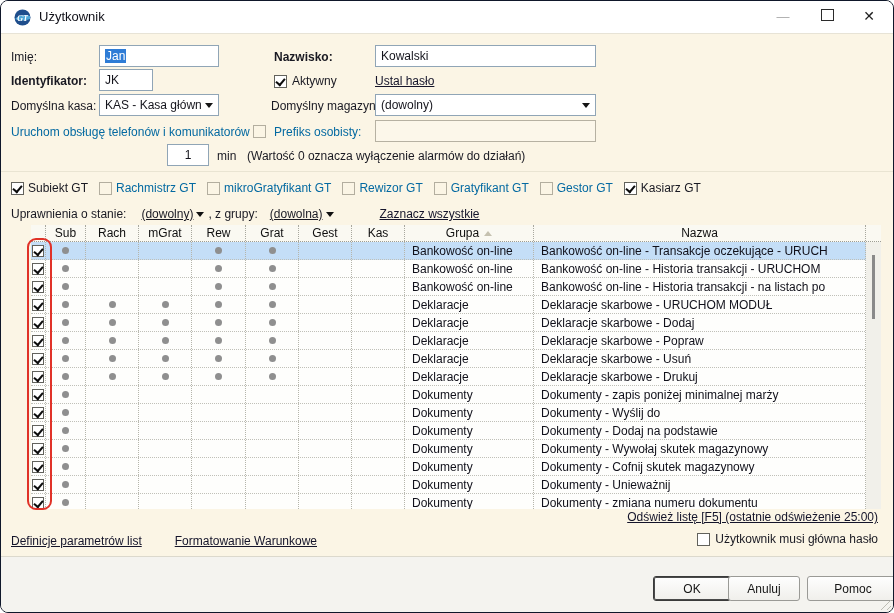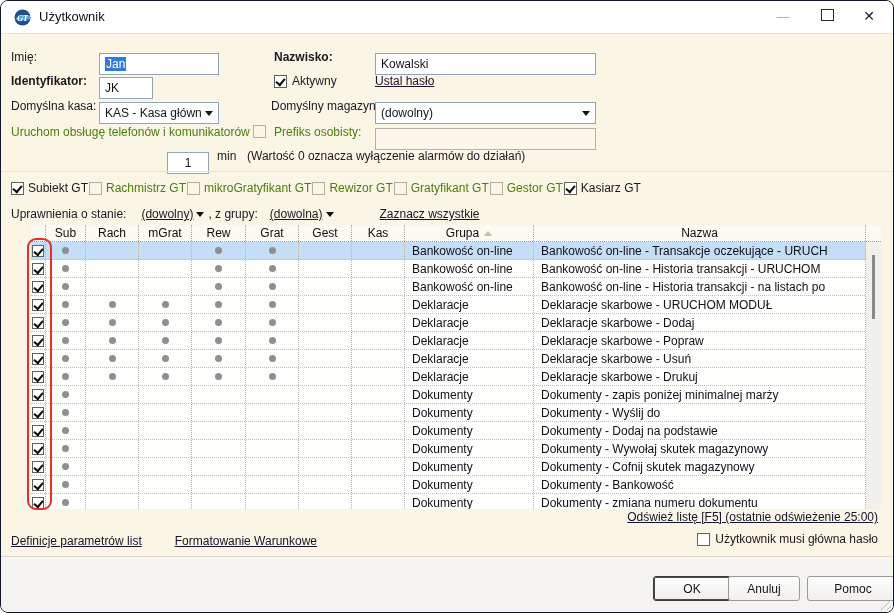--- a/index.html
+++ b/index.html
@@ -12,40 +12,40 @@
   .app-icon{position:absolute;left:13px;top:8px;width:17px;height:17px;}
   .win-title{position:absolute;left:38px;top:8px;font-size:13px;color:#101018;}
   .wc{position:absolute;top:0;width:44px;height:31px;text-align:center;line-height:31px;cursor:pointer;}
   .wc-min{right:88px;color:#A9A9A9;font-size:13px;}
   .wc-max{right:44px;}
   .wc-max .sq{display:inline-block;width:11px;height:10px;border:1px solid #2B2B2B;vertical-align:middle;margin-top:-3px;}
   .wc-close{right:2px;color:#202020;font-size:14px;}
   
   .lbl{position:absolute;height:20px;line-height:20px;white-space:nowrap;}
   .b{font-weight:bold;}
-  .gray{color:#4d7c0f;}
+  .gray{color:#0369a1;}
   .field,.txt{position:absolute;height:22px;box-sizing:border-box;background:#fff;
-    border:1px solid #90A5B6;font-family:"Liberation Sans",sans-serif;font-size:12px;color:#14141c;margin-top:8px;}
+    border:1px solid #90A5B6;font-family:"Liberation Sans",sans-serif;font-size:12px;color:#14141c;}
   .txt{padding:2px 5px;}
   input.txt:disabled{background:#FCF7EA;border-color:#B6B1A2;}
   .field{padding:2px 5px;line-height:16px;}
   .sel-text{white-space:nowrap;overflow:hidden;}
   .select{display:flex;align-items:center;justify-content:space-between;cursor:pointer;}
   .tri{width:0;height:0;border-left:4px solid transparent;border-right:4px solid transparent;
     border-top:5px solid #141414;flex:0 0 auto;margin-left:4px;}
   .hl{background:#2E7CD6;color:#fff;padding:0 1px;}
   .cb{display:inline-block;width:13px;height:13px;background:#fff;border:1px solid #62625c;
     box-sizing:border-box;position:relative;vertical-align:-2px;cursor:pointer;flex:0 0 auto;}
   .cb.checked::after{content:"";position:absolute;left:1px;top:2px;width:7px;height:4px;
     border-left:2px solid #0d0d0d;border-bottom:2px solid #0d0d0d;transform:rotate(-50deg);}
   .cb.disabled{border-color:#B3AE9F;background:#FBF5E5;cursor:default;}
   .link{text-decoration:underline;color:#14142a;cursor:pointer;white-space:nowrap;}
   .divider{position:absolute;left:0;right:0;top:170px;height:0;border-top:1px solid #E9E4D2;}
   
-  .products{position:absolute;left:10px;top:180px;display:flex;gap:1px;align-items:center;}
+  .products{position:absolute;left:10px;top:180px;display:flex;gap:11px;align-items:center;}
   .product{display:flex;align-items:center;gap:4px;white-space:nowrap;}
   
   .permbar{position:absolute;left:10px;top:206px;display:flex;align-items:center;white-space:nowrap;}
   .permbar .flink{display:inline-flex;align-items:center;text-decoration:underline;cursor:pointer;}
   .permbar .flink .tri{border-top-color:#101010;margin-left:3px;}
   
   .tablewrap{position:absolute;left:30px;top:224px;width:850px;height:284px;background:#FEFEFC;
     overflow:hidden;}
   .thead{display:flex;height:17px;background:#FAF9F2;border-bottom:1px dotted #9d9d94;box-sizing:border-box;}
   .th{box-sizing:border-box;border-right:1px dotted #a8a89e;display:flex;align-items:center;
@@ -483,21 +483,21 @@
           <div class="td" style="width: 40px;">
             <span class="dot"></span>
           </div>
           <div class="td" style="width: 53px;"></div>
           <div class="td" style="width: 53px;"></div>
           <div class="td" style="width: 54px;"></div>
           <div class="td" style="width: 53px;"></div>
           <div class="td" style="width: 53px;"></div>
           <div class="td" style="width: 53px;"></div>
           <div class="td txtcell" style="width: 129px;">Dokumenty</div>
-          <div class="td txtcell" style="width: 332px;">Dokumenty - Bankowość</div>
+          <div class="td txtcell" style="width: 332px;">Dokumenty - Unieważnij</div>
         </div>
         <div class="tr">
           <div class="td" style="width: 15px;">
             <span class="cb checked"></span>
           </div>
           <div class="td" style="width: 40px;">
             <span class="dot"></span>
           </div>
           <div class="td" style="width: 53px;"></div>
           <div class="td" style="width: 53px;"></div>

